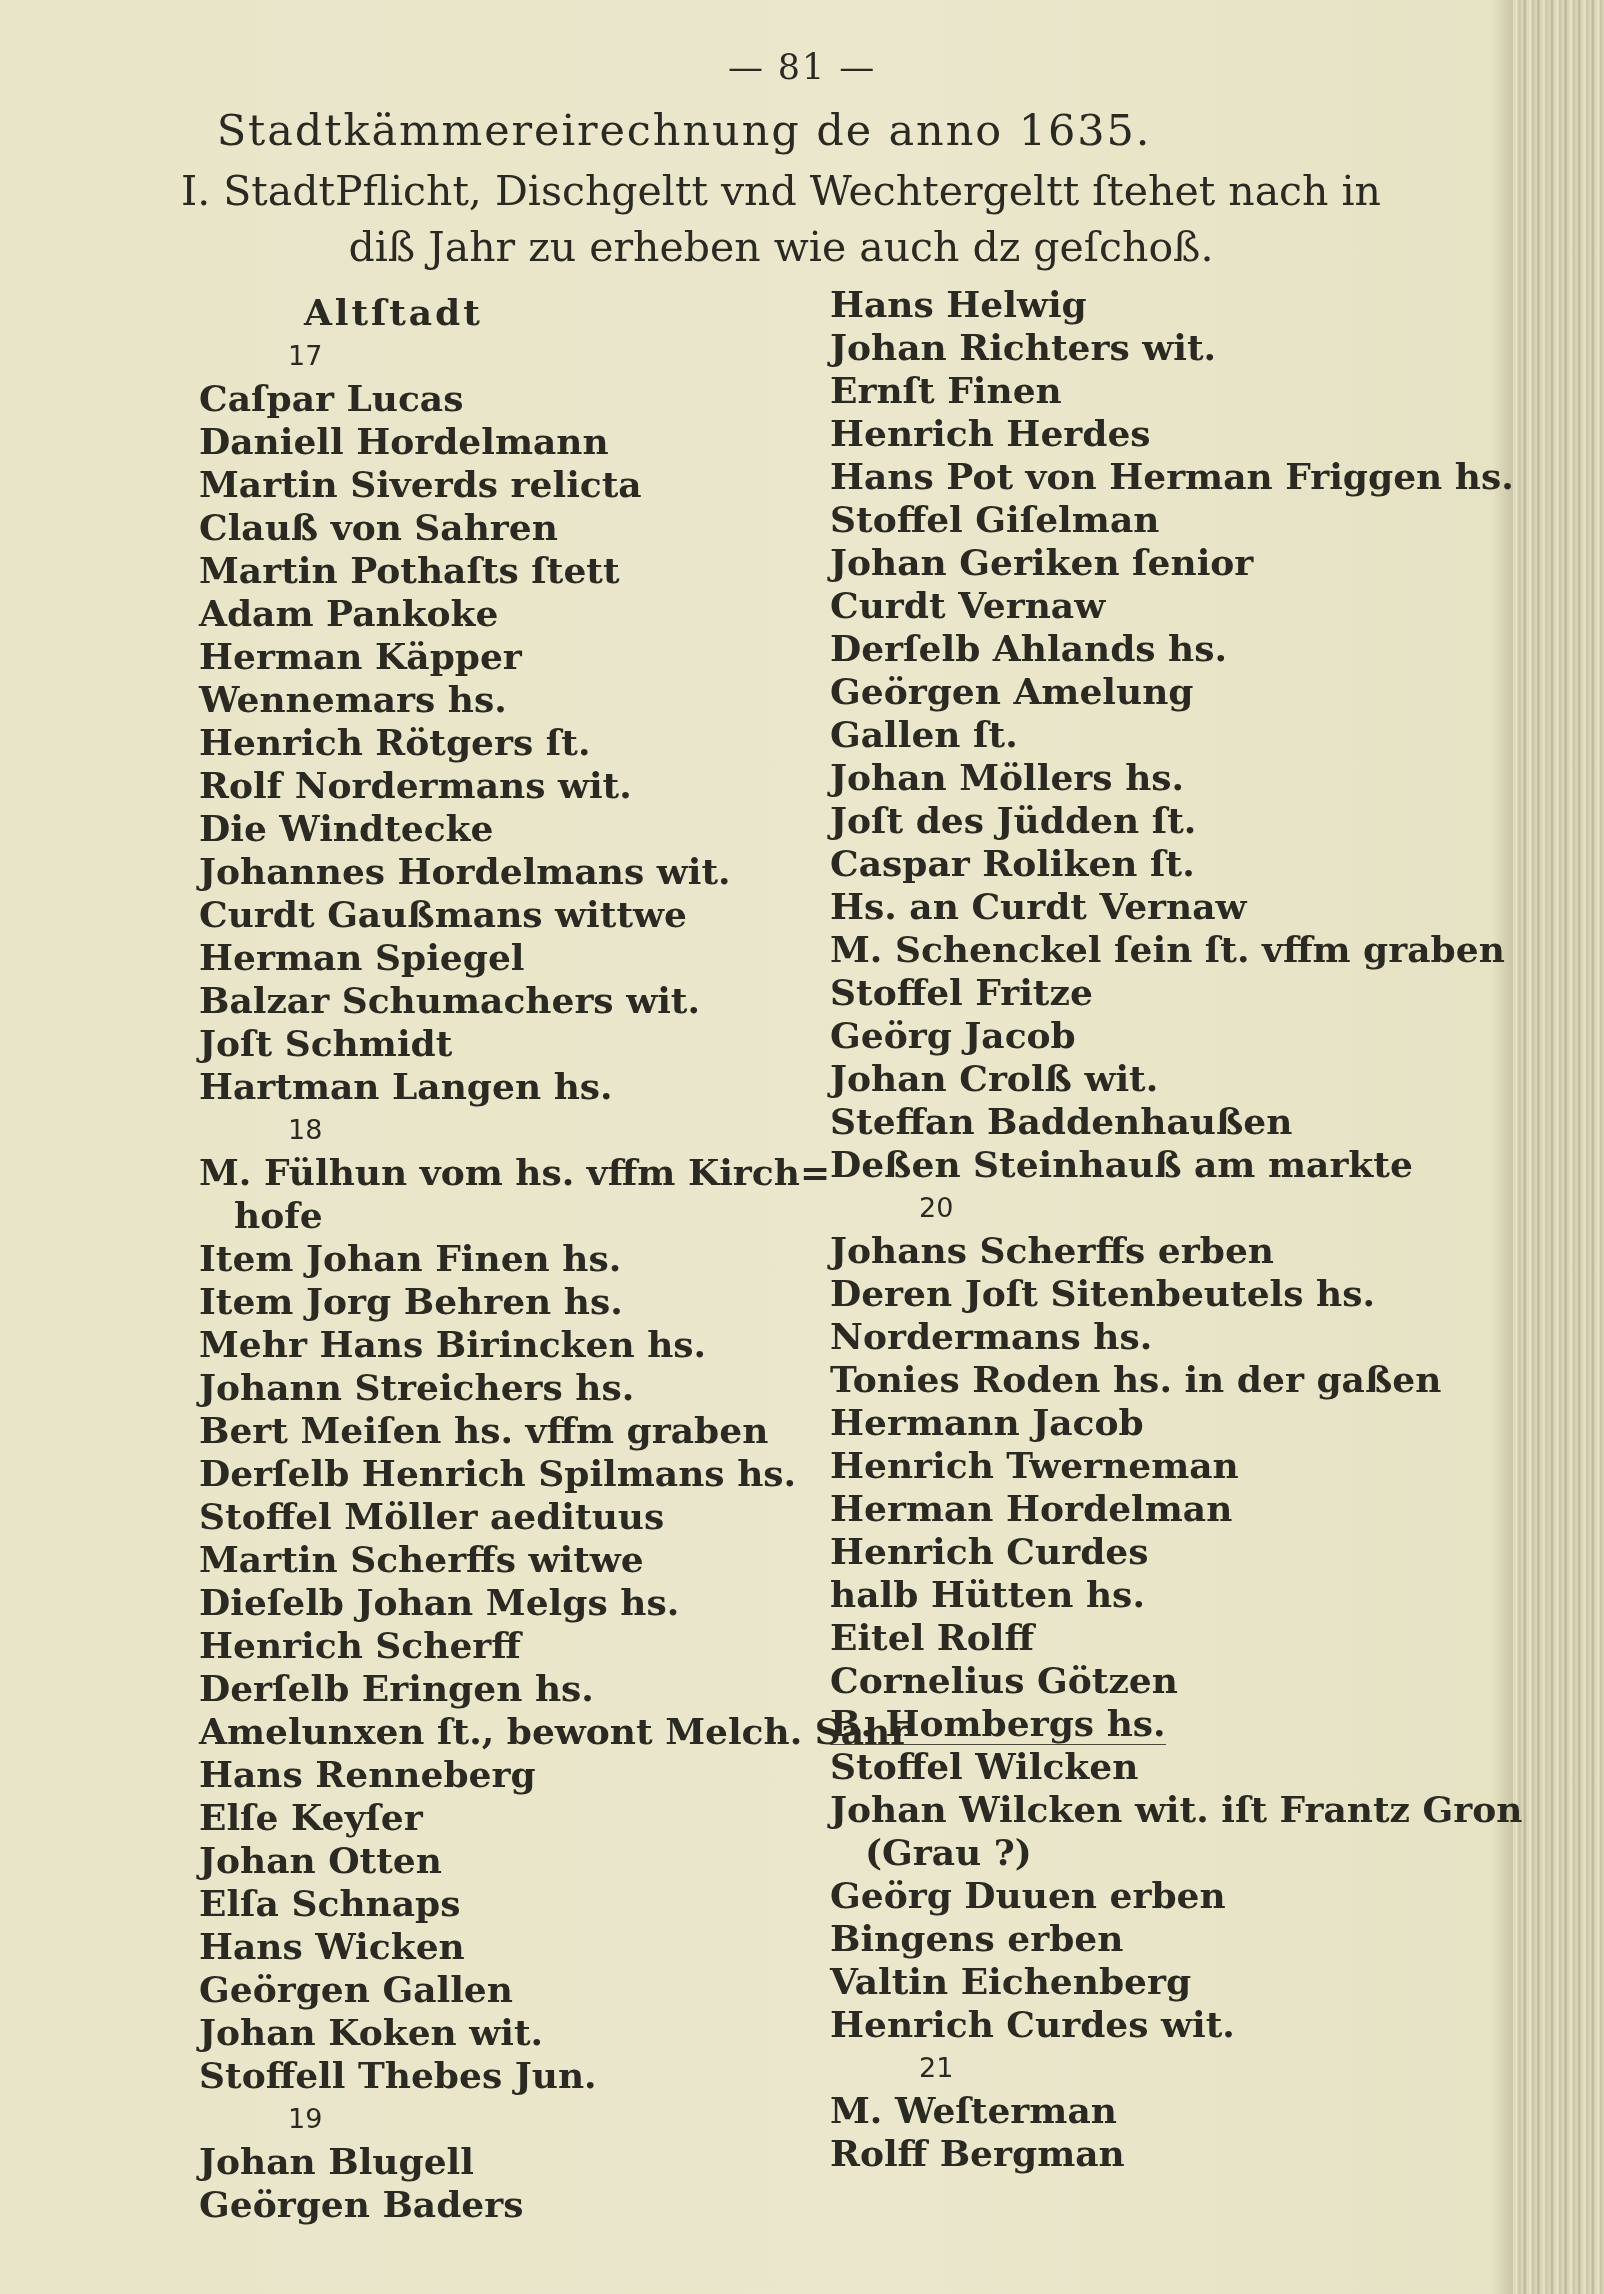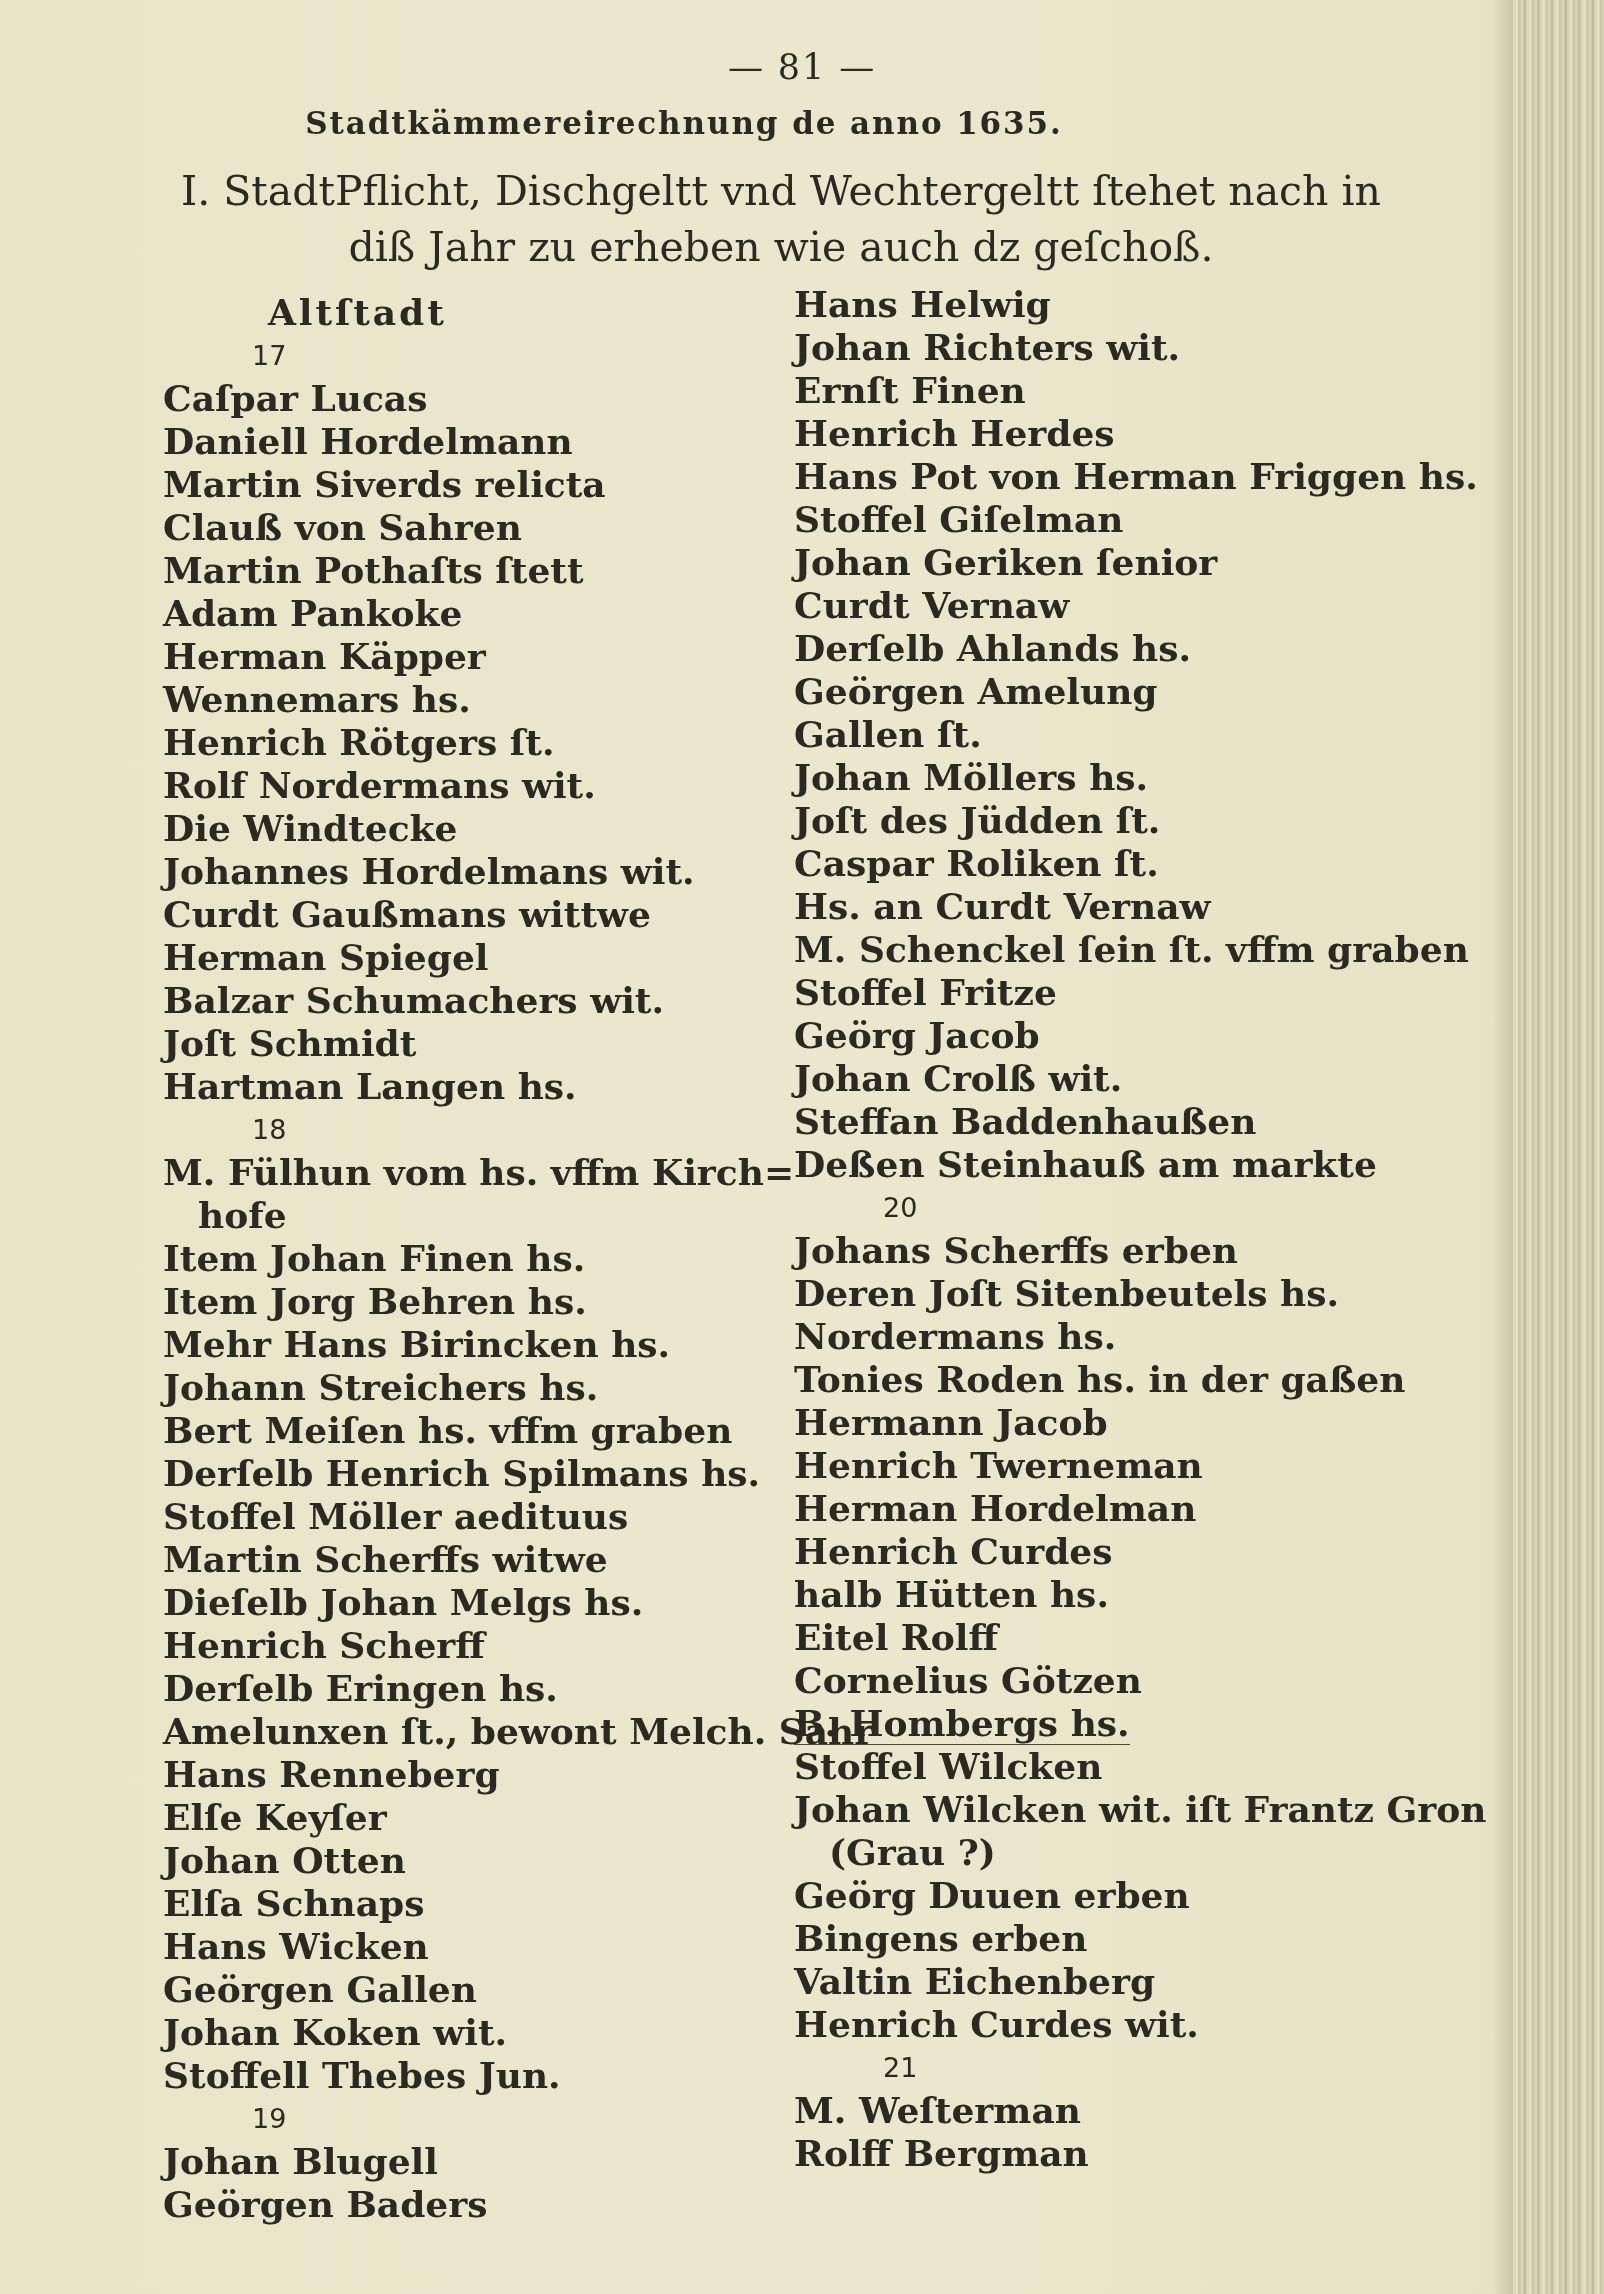--- a/index.html
+++ b/index.html
@@ -21,28 +21,28 @@
   .page-shadow {
     position:absolute; left:1492px; top:0; width:21.3px; height:2295px;
     background:linear-gradient(90deg,rgba(0,0,0,0),rgba(120,110,80,0.25));
   }
   .page-number {
     position:absolute; left:0; width:1604px; top:47px; text-align:center;
     font-size:35px; letter-spacing:1.9px;
   }
   .title {
     position:absolute; left:0; width:1368px; top:105px; text-align:center;
-    font-size:31px; letter-spacing:1.9px; font-weight:bold;
+    font-size:43px; letter-spacing:1.9px; font-weight:normal;
   }
   .subtitle {
     position:absolute; left:165px; width:1232px; top:163px; text-align:center;
     font-size:41px; line-height:56px; font-weight:normal;
   }
   .col {
-    position:absolute; top:291px;
+    position:absolute; top:291px;margin-left:36px;
   }
   .col.left { left:163px; width:602px; }
   .col.right { left:794px; width:621px; top:283px; }
   .line {
     font-size:36px; line-height:43px; font-weight:bold; white-space:nowrap;
   }
   .line.heading { padding-left:105px; letter-spacing:2.9px; }
   .line.num { padding-left:89px; font-weight:normal; font-family:"DejaVu Sans", sans-serif; font-size:27px; }
   .line.indent { padding-left:35px; }
   .line.underlined span { border-bottom:1.9px solid #4a4a3a; }

